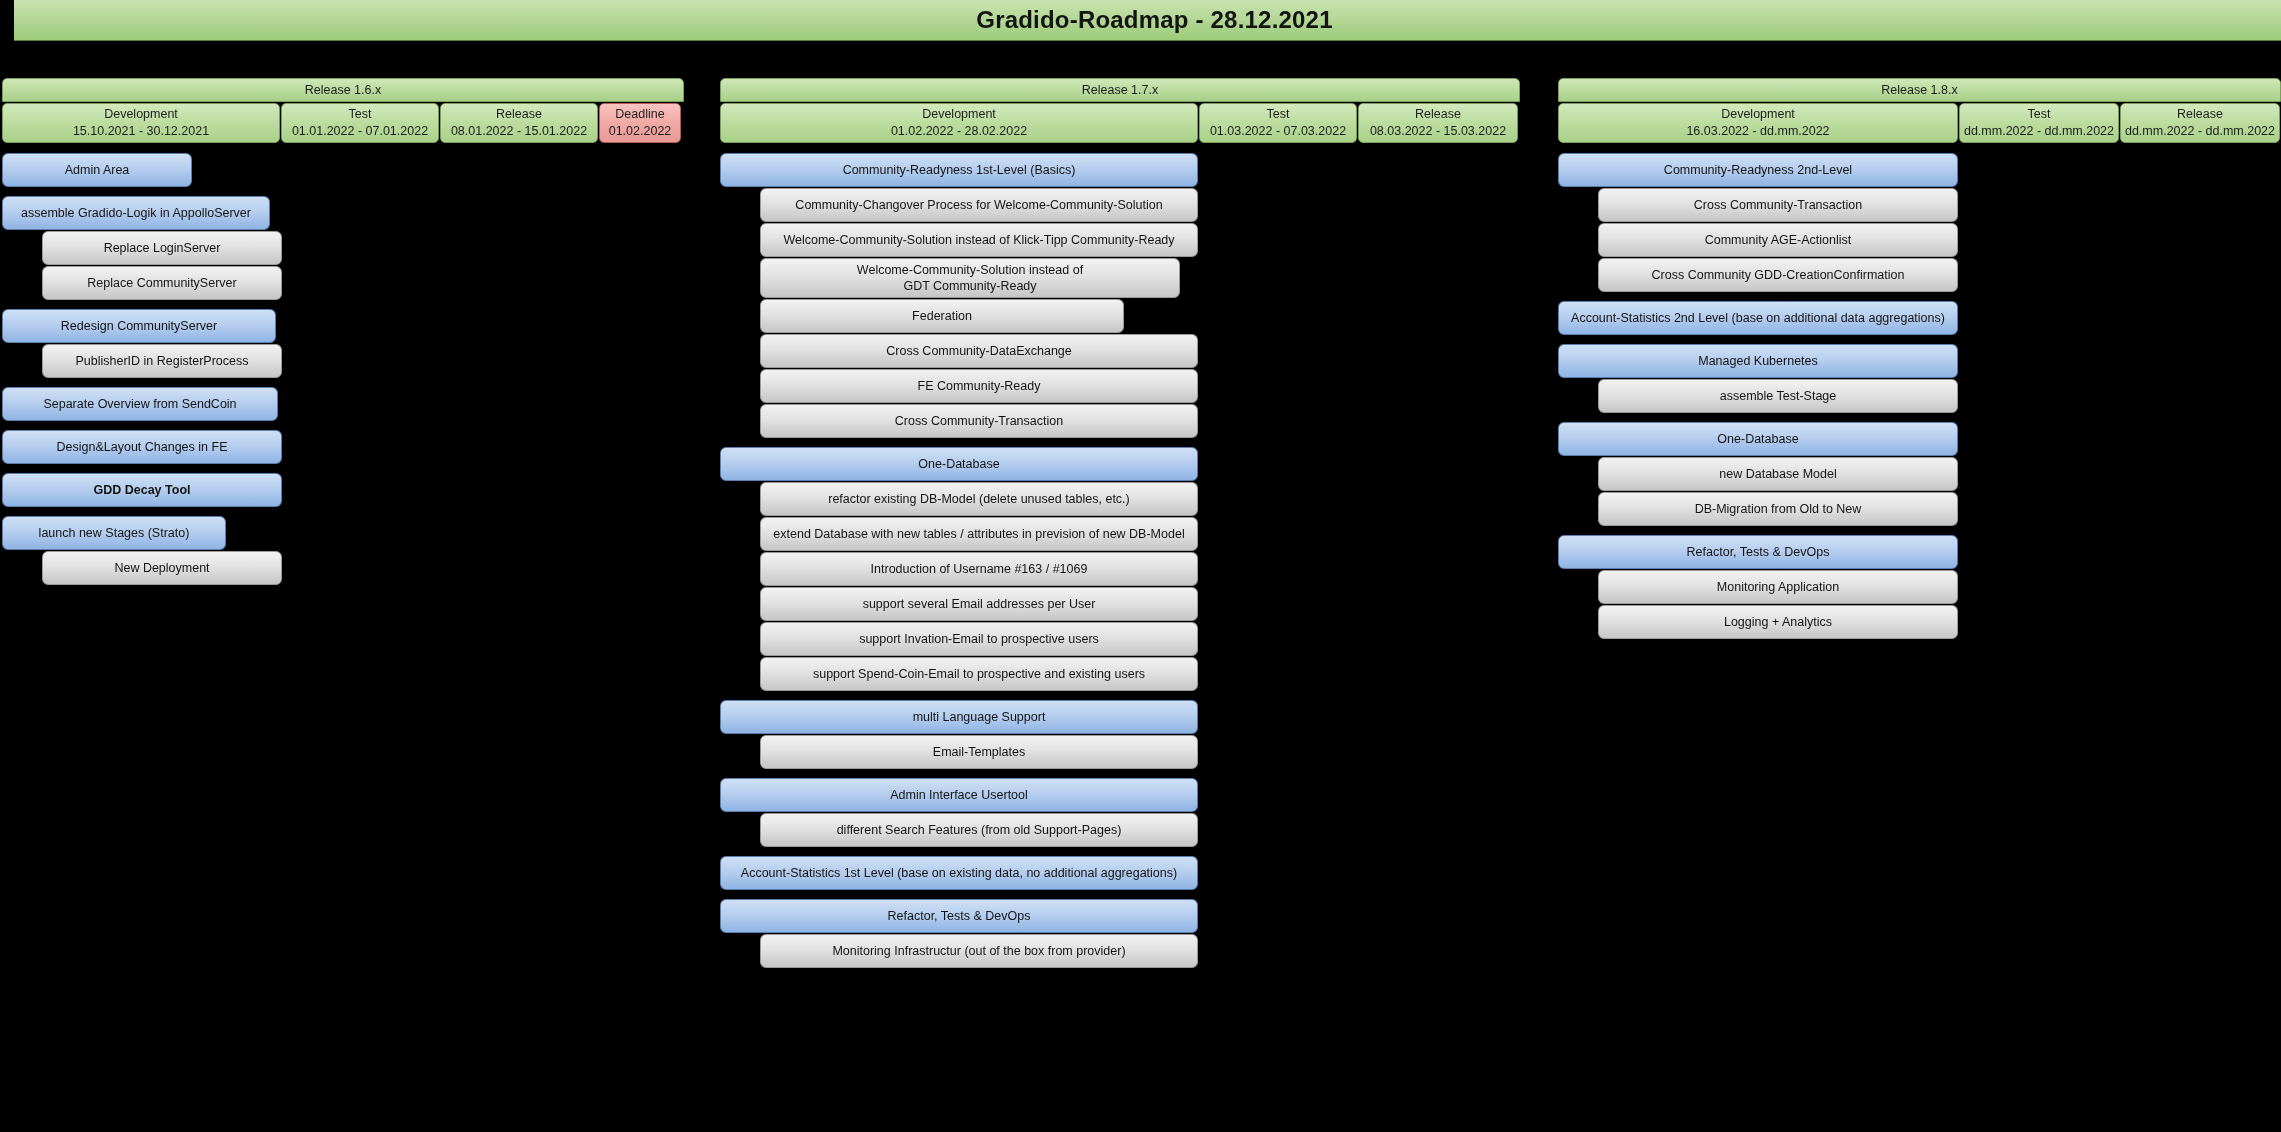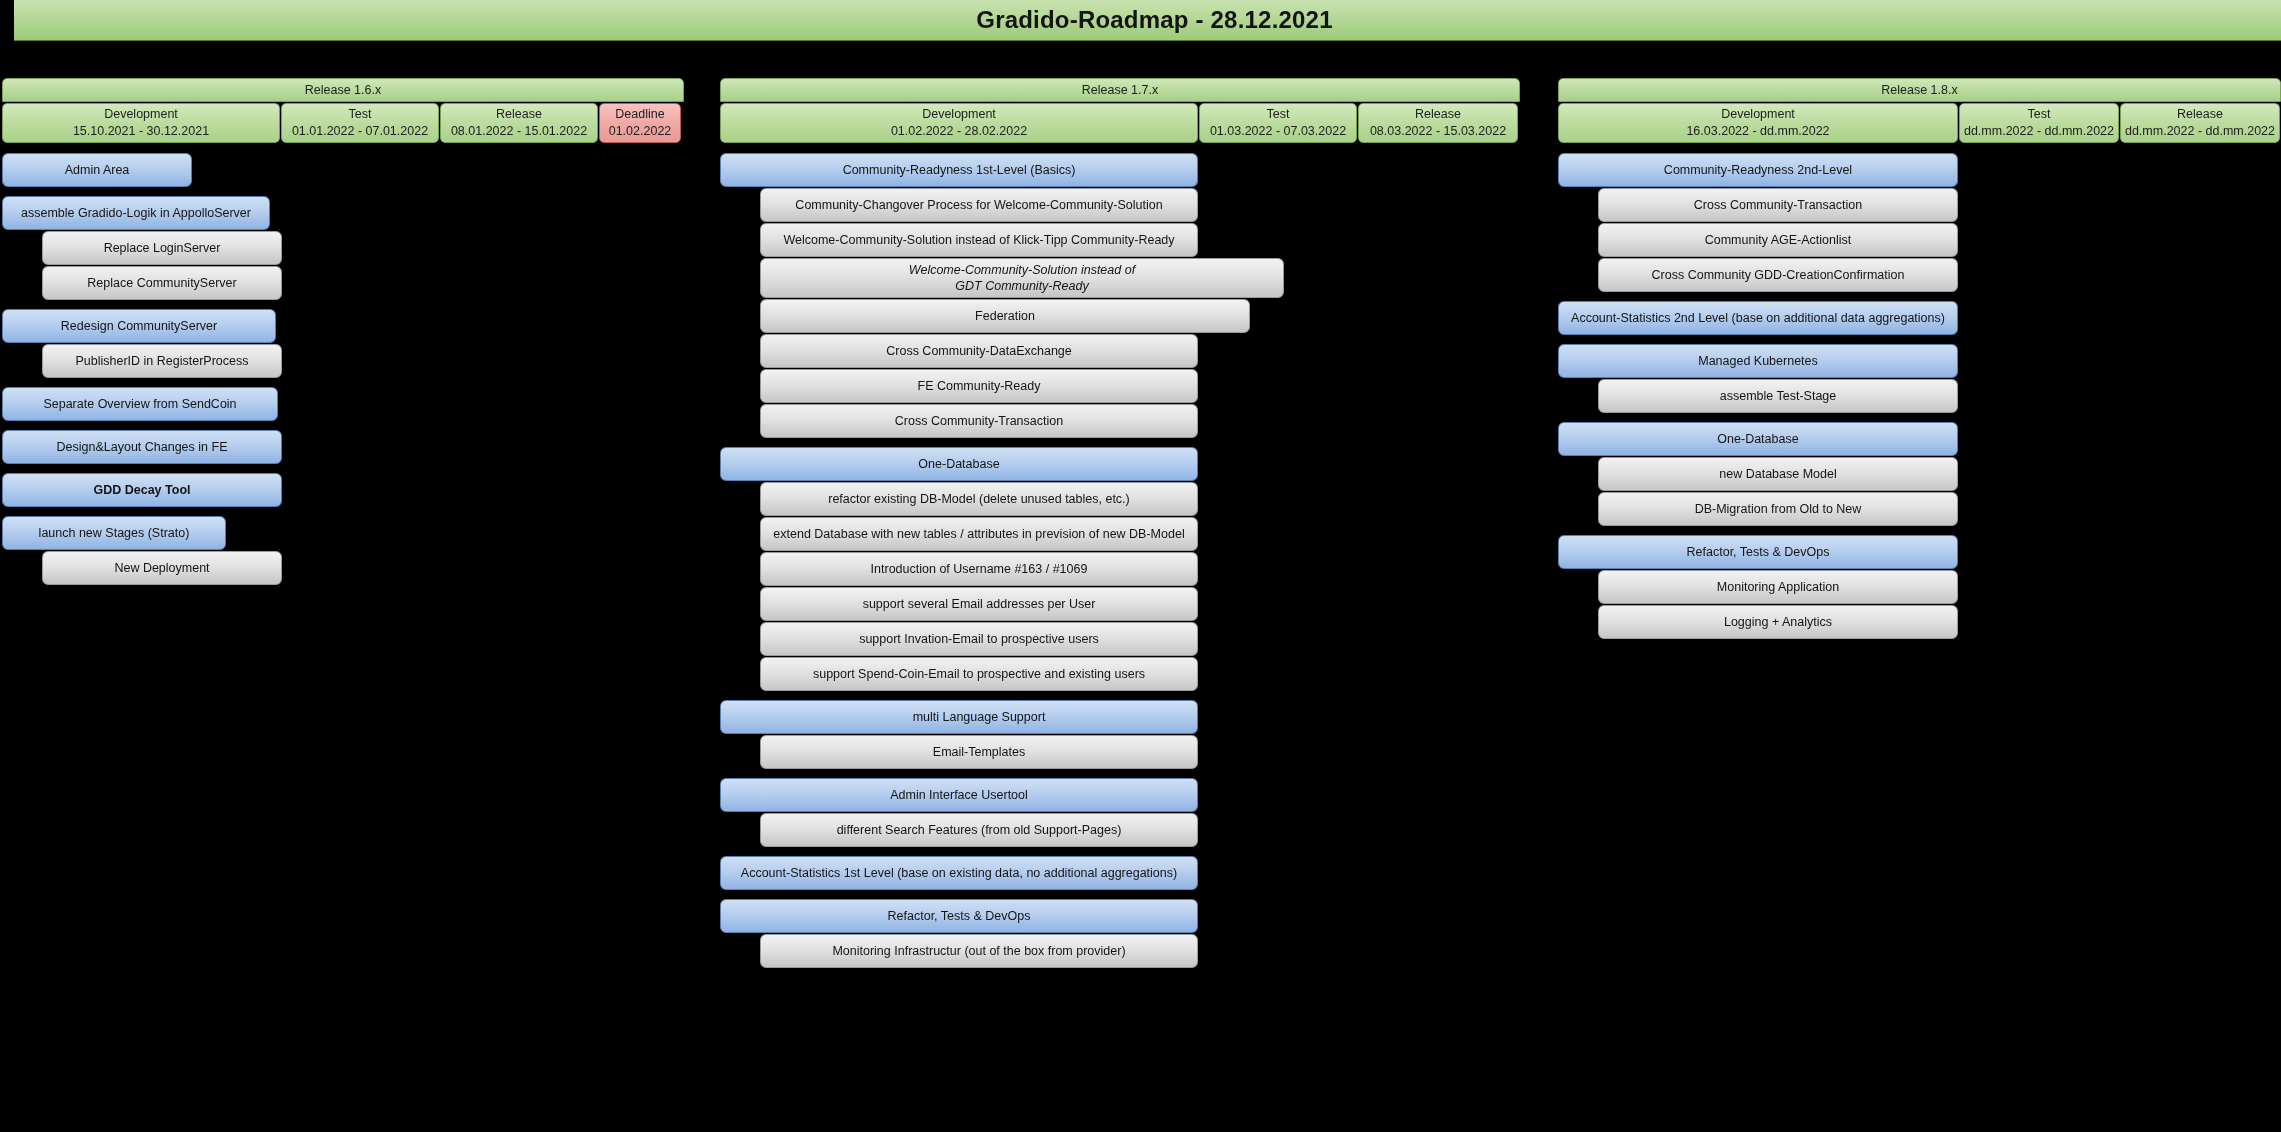--- a/index.html
+++ b/index.html
@@ -193,25 +193,25 @@
     <div class="tasks">
       <div class="task parent" style="width: 478px;">
         <span style="white-space: pre-line;">Community-Readyness 1st-Level (Basics)</span>
       </div>
       <div class="task child" style="width: 438px;">
         <span style="white-space: pre-line;">Community-Changover Process for Welcome-Community-Solution</span>
       </div>
       <div class="task child" style="width: 438px;">
         <span style="white-space: pre-line;">Welcome-Community-Solution instead of Klick-Tipp Community-Ready</span>
       </div>
-      <div class="task child two-line" style="width: 524px; font-style: italic;">
+      <div class="task child two-line" style="width: 420px;">
         <span style="white-space: pre-line;">Welcome-Community-Solution instead of
 GDT Community-Ready</span>
       </div>
-      <div class="task child" style="width: 490px; align-items: center;">
+      <div class="task child" style="width: 364px; align-items: center;">
         <span style="white-space: pre-line;">Federation</span>
       </div>
       <div class="task child" style="width: 438px;">
         <span style="white-space: pre-line;">Cross Community-DataExchange</span>
       </div>
       <div class="task child" style="width: 438px;">
         <span style="white-space: pre-line;">FE Community-Ready</span>
       </div>
       <div class="task child" style="width: 438px;">
         <span style="white-space: pre-line;">Cross Community-Transaction</span>

